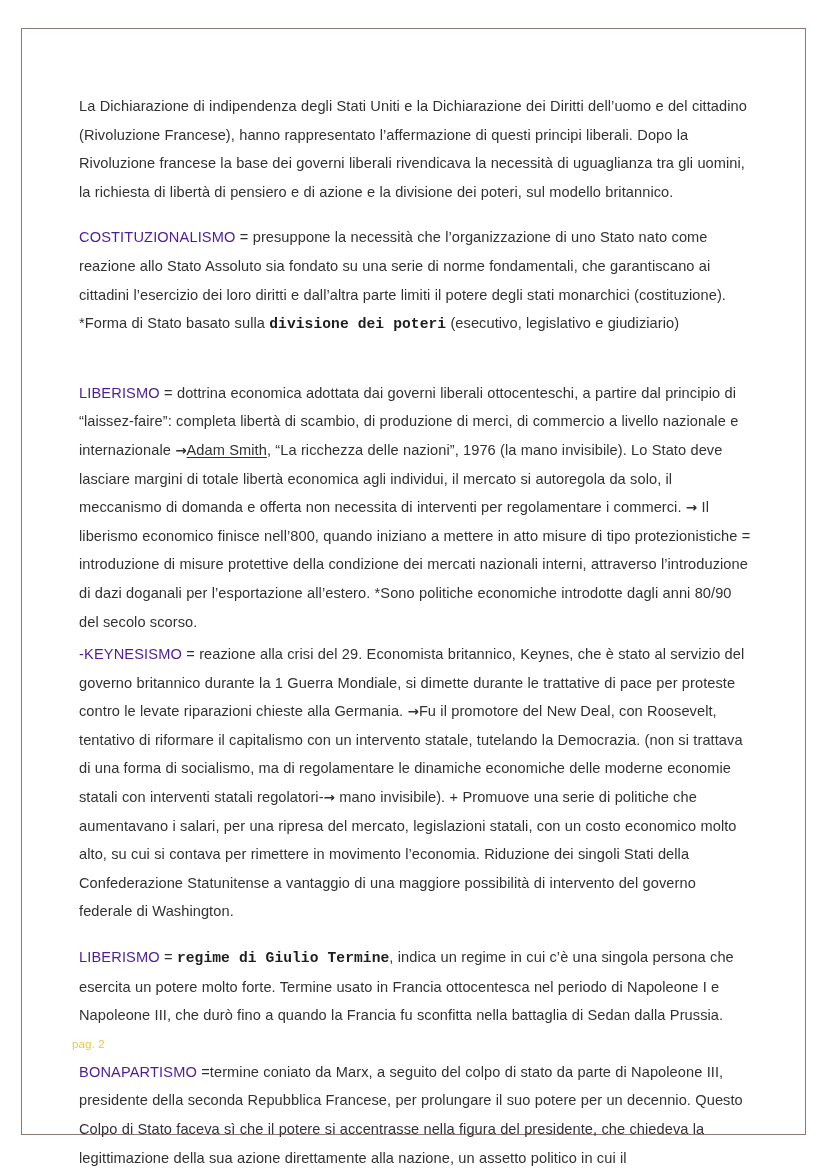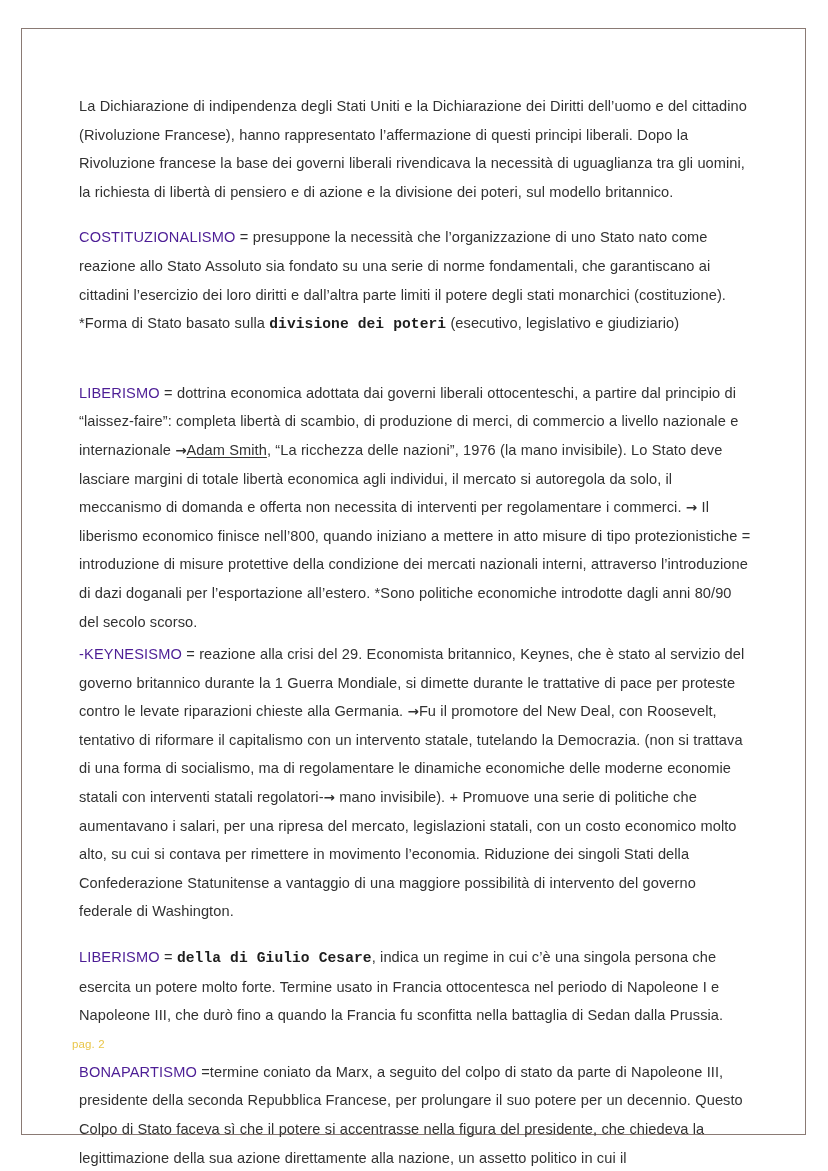--- a/index.html
+++ b/index.html
@@ -126,21 +126,21 @@
 
     <p class="para">La Dichiarazione di indipendenza degli Stati Uniti e la Dichiarazione dei Diritti dell’uomo e del cittadino (Rivoluzione Francese), hanno rappresentato l’affermazione di questi principi liberali. Dopo la Rivoluzione francese la base dei governi liberali rivendicava la necessità di uguaglianza tra gli uomini, la richiesta di libertà di pensiero e di azione e la divisione dei poteri, sul modello britannico.</p>
 
     <p class="para"><span class="term">COSTITUZIONALISMO</span><span> = presuppone la necessità che l’organizzazione di uno Stato nato come reazione allo Stato Assoluto sia fondato su una serie di norme fondamentali, che garantiscano ai cittadini l’esercizio dei loro diritti e dall’altra parte limiti il potere degli stati monarchici (costituzione). *Forma di Stato basato sulla </span><span class="bold">divisione dei poteri</span><span> (esecutivo, legislativo e giudiziario)</span></p>
 
     <p class="para tight"><span class="term">LIBERISMO</span><span> = dottrina economica adottata dai governi liberali ottocenteschi, a partire dal principio di “laissez-faire”: completa libertà di scambio, di produzione di merci, di commercio a livello nazionale e internazionale </span><span class="arrow">→</span><span class="uline">Adam Smith</span><span>, “La ricchezza delle nazioni”, 1976 (la mano invisibile). Lo Stato deve lasciare margini di totale libertà economica agli individui, il mercato si autoregola da solo, il meccanismo di domanda e offerta non necessita di interventi per regolamentare i commerci. </span><span class="arrow">→</span><span> Il liberismo economico finisce nell’800, quando iniziano a mettere in atto misure di tipo protezionistiche = introduzione di misure protettive della condizione dei mercati nazionali interni, attraverso l’introduzione di dazi doganali per l’esportazione all’estero. *Sono politiche economiche introdotte dagli anni 80/90 del secolo scorso.</span></p>
 
 
     <p class="para"><span class="term">-KEYNESISMO</span><span> = reazione alla crisi del 29. Economista britannico, Keynes, che è stato al servizio del governo britannico durante la 1 Guerra Mondiale, si dimette durante le trattative di pace per proteste contro le levate riparazioni chieste alla Germania. </span><span class="arrow">→</span><span>Fu il promotore del New Deal, con Roosevelt, tentativo di riformare il capitalismo con un intervento statale, tutelando la Democrazia. (non si trattava di una forma di socialismo, ma di regolamentare le dinamiche economiche delle moderne economie statali con interventi statali regolatori-</span><span class="arrow">→</span><span> mano invisibile). + Promuove una serie di politiche che aumentavano i salari, per una ripresa del mercato, legislazioni statali, con un costo economico molto alto, su cui si contava per rimettere in movimento l’economia. Riduzione dei singoli Stati della Confederazione Statunitense a vantaggio di una maggiore possibilità di intervento del governo federale di Washington.</span></p>
 
-    <p class="para"><span class="term">LIBERISMO</span><span> = </span><span class="bold">della di Giulio Cesare</span><span>, indica un regime in cui c’è una singola persona che esercita un potere molto forte. Termine usato in Francia ottocentesca nel periodo di Napoleone I e Napoleone III, che durò fino a quando la Francia fu sconfitta nella battaglia di Sedan dalla Prussia.</span></p>
+    <p class="para"><span class="term">LIBERISMO</span><span> = </span><span class="bold">regime di Giulio Termine</span><span>, indica un regime in cui c’è una singola persona che esercita un potere molto forte. Termine usato in Francia ottocentesca nel periodo di Napoleone I e Napoleone III, che durò fino a quando la Francia fu sconfitta nella battaglia di Sedan dalla Prussia.</span></p>
 
     <p class="para nogap"><span class="term">BONAPARTISMO</span><span> =termine coniato da Marx, a seguito del colpo di stato da parte di Napoleone III, presidente della seconda Repubblica Francese, per prolungare il suo potere per un decennio. Questo Colpo di Stato faceva sì che il potere si accentrasse nella figura del presidente, che chiedeva la legittimazione della sua azione direttamente alla nazione, un assetto politico in cui il</span></p>
 
   </div>
 
   <div class="footer">pag. 2</div>
 
 </div>
 
 </body></html>

